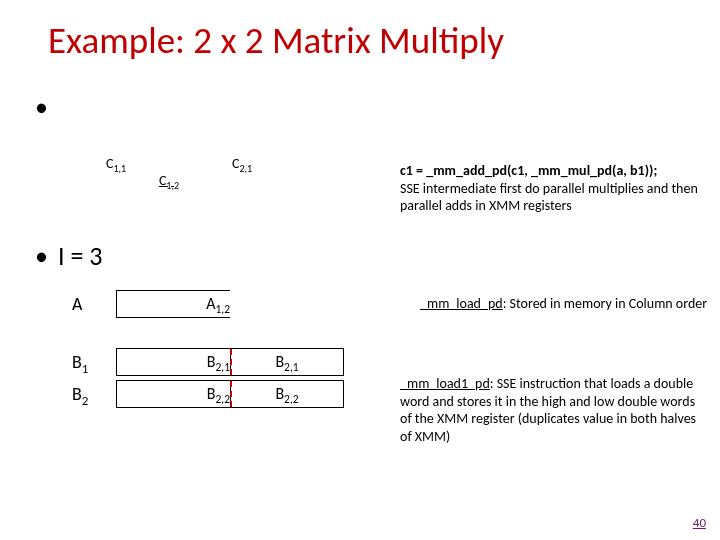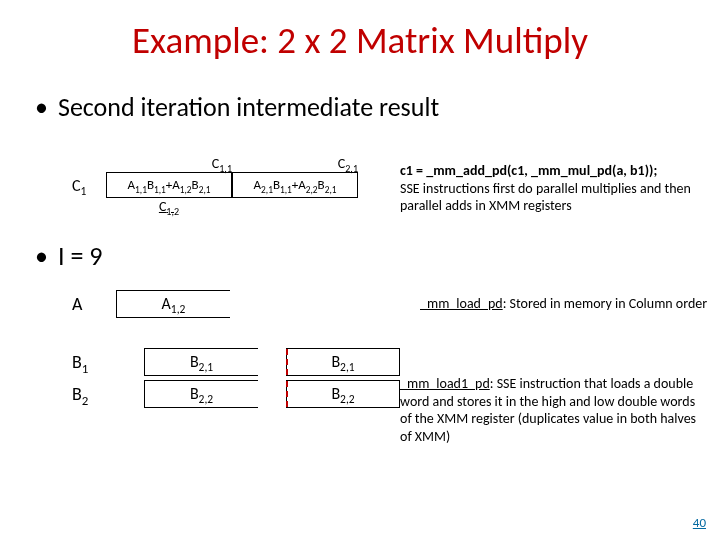--- a/index.html
+++ b/index.html
@@ -7,25 +7,26 @@
     padding: 0;
     width: 720px;
     height: 540px;
     background: #fff;
     font-family: Calibri, "Segoe UI", Arial, sans-serif;
     color: #000;
     overflow: hidden;
     position: relative;
   }
   .title {
-    text-align: center;
+    text-align: left;
     font-size: 37px;
     color: #c00000;
     margin-top: 18px;
     font-weight: 400;
+    margin-left: 48px;
   }
   .subtitle-row {
     margin-top: 28px;
     margin-left: 35px;
     font-size: 26px;
     display: flex;
     align-items: flex-start;
   }
   .bullet {
     color: #000;
@@ -35,21 +36,21 @@
   .c-block {
     position: absolute;
     left: 72px;
     top: 155px;
   }
   .c-head {
     display: flex;
     font-size: 14px;
   }
   .c-head .spacer { width: 34px; }
-  .c-head .col { width: 126px; text-align: right; }
+  .c-head .col { width: 126px; text-align: left; }
   .c-row {
     display: flex;
     align-items: center;
   }
   .c-row .lab { width: 34px; font-size: 16px; text-align: left; }
   .c-row .cell {
     width: 126px; height: 26px;
     border: 1px solid #000;
     box-sizing: border-box;
     font-size: 13px;
@@ -99,83 +100,78 @@
     width: 114px; height: 28px;
     border: 1px solid #000;
     box-sizing: border-box;
     font-size: 16px;
     text-align: center;
     line-height: 26px;
     position: relative;
   }
   .reg-row .cell.left {
     border-right: none;
+    text-align: right;
   }
   .reg-row .cell.right::before {
     content: '';
     position: absolute;
     left: -1px;
     top: 0;
     height: 100%;
     border-left: 2px dashed #c00000;
   }
   .reg-group2 { margin-top: 30px; }
-  .reg-group2 .reg-row { margin-bottom: 4px; gap: 28px; }
+  .reg-group2 .reg-row { margin-bottom: 4px; }
 
   .note-a { top: 295px; left: 420px; }
   .note-b { top: 375px; left: 400px; }
   .note-c { top: 162px; left: 400px; }
 
   .page-num {
     position: absolute;
     right: 14px;
     bottom: 10px;
     font-size: 13px;
-    color: #0369a1;
+    color: #701a75;
     text-decoration: underline;
   }
 
   sub { font-size: 0.72em; vertical-align: sub; line-height: 0; }
   .u { text-decoration: underline; }
 </style>
 </head>
 <body>
 
 <div class="title">Example: 2 x 2 Matrix Multiply</div>
 
 <div class="subtitle-row">
   <span class="bullet">•</span>
-  <span>Second iteration intermediate result</span>
 </div>
 
 <div class="c-block">
   <div class="c-head">
     <div class="spacer"></div>
     <div class="col">C<sub>1,1</sub></div>
     <div class="col">C<sub>2,1</sub></div>
-  </div>
-  <div class="c-row">
-    <div class="lab">C<sub>1</sub></div>
-    <div class="cell">A<sub>1,1</sub>B<sub>1,1</sub>+A<sub>1,2</sub>B<sub>2,1</sub></div>
-    <div class="cell">A<sub>2,1</sub>B<sub>1,1</sub>+A<sub>2,2</sub>B<sub>2,1</sub></div>
   </div>
   <div class="c-foot">
     <div class="spacer"></div>
     <div class="col">C<sub>1,2</sub></div>
   </div>
 </div>
 
 <div class="note-right note-c">
   <div class="mono-ish">c1 = _mm_add_pd(c1, _mm_mul_pd(a, b1));</div>
-  <div>SSE instructions first do parallel multiplies and then parallel adds in XMM registers</div>
+  <div>SSE intermediate first do parallel multiplies and then parallel adds in XMM registers</div>
 </div>
 
 <div class="i-row">
   <span class="bullet">•</span>
-  <span>I = 9</span>
+  <span>I = 3</span>
 </div>
 
 <div class="reg-block">
   <div class="reg-row">
     <div class="lab">A</div>
     <div class="cell left">A<sub>1,2</sub></div>
   </div>
   <div class="reg-group2">
     <div class="reg-row">
       <div class="lab">B<sub>1</sub></div>

